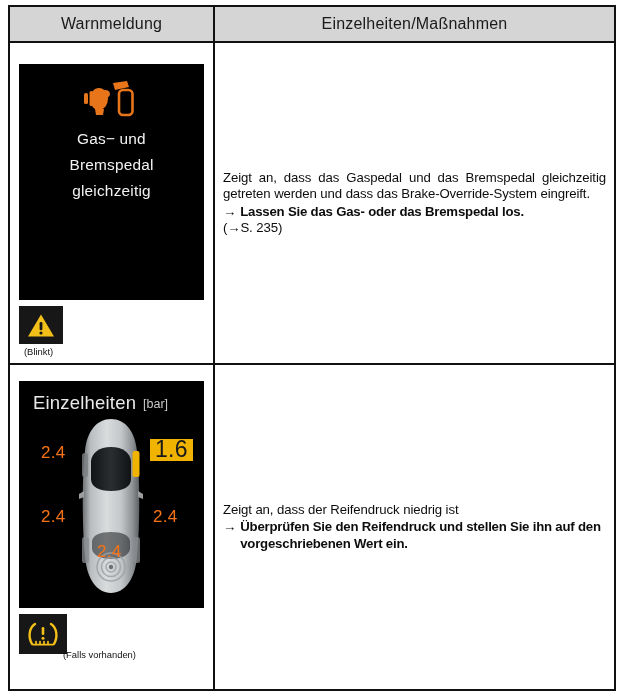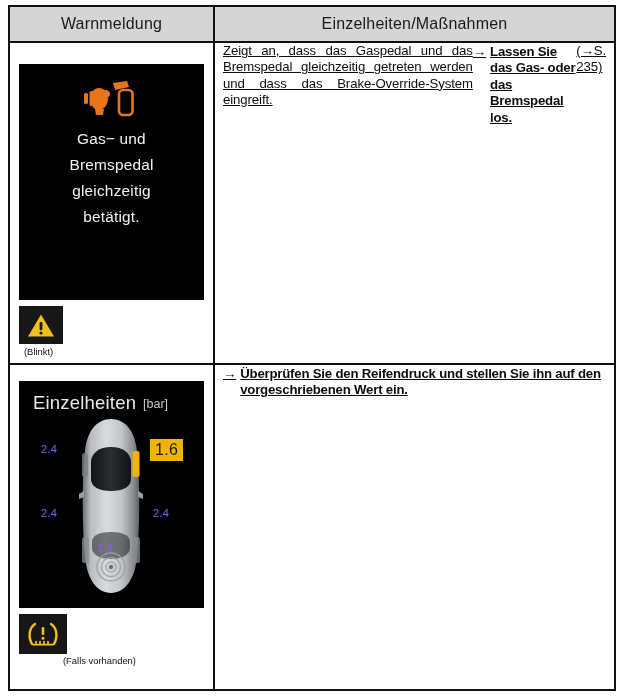--- a/index.html
+++ b/index.html
@@ -89,24 +89,23 @@
     color: #1a1a1a;
     letter-spacing: 0.2px;
     font-weight: 400;
   }
 
   
   .desc {
     padding: 0 8px 0 8px;
     height: 100%;
     display: flex;
-    flex-direction: row;
+    flex-direction: column;
     justify-content: center;
     color: #0d0d0d;
-    text-decoration: underline;
   }
   .desc p {
     margin: 0;
     font-size: 13.2px;
     line-height: 16.4px;
     text-align: justify;
     text-justify: inter-word;
     letter-spacing: -0.1px;
   }
   .desc .action {
@@ -199,21 +198,21 @@
     height: 40px;
   }
   .caption {
     position: absolute;
     font-size: 9.4px;
     color: #111111;
     white-space: nowrap;
     text-align: right;
   }
   .caption-1 { left: 14px; top: 303px; }
-  .caption-2 { left: 53px; top: 290px; }
+  .caption-2 { left: 53px; top: 284px; }
 
   
   .tp-title {
     position: absolute;
     left: 14px;
     top: 11px;
     font-size: 18.5px;
     color: #e9e9e9;
     letter-spacing: 0.2px;
   }
@@ -226,36 +225,36 @@
   }
   .car-art {
     position: absolute;
     left: 56px;
     top: 36px;
     width: 72px;
     height: 180px;
   }
   .tp-val {
     position: absolute;
-    color: #8b5cf6;
-    font-size: 11px;
+    color: #f97316;
+    font-size: 17px;
     letter-spacing: 0.3px;
   }
   .tp-fl { left: 22px;  top: 62px; }
   .tp-rl { left: 22px;  top: 126px; }
   .tp-rr { left: 134px; top: 126px; }
   .tp-sp { left: 78px;  top: 161px; }
   .tp-fr-box {
     position: absolute;
     left: 131px;
     top: 58px;
     background: #f0b400;
     padding: 1px 5px 2px 5px;
     color: #1a1a1a;
-    font-size: 16px;
+    font-size: 23px;
     font-weight: 500;
     letter-spacing: 0.3px;
     line-height: 19px;
   }
 </style>
 </head>
 <body>
 
 <div class="page">
   <div class="wm-table">
@@ -291,21 +290,20 @@
 
               <ellipse cx="23.5" cy="14" rx="4.5" ry="4" fill="#e8751a"></ellipse>
 
               <rect x="37" y="10" width="13.5" height="25" rx="4" fill="none" stroke="#e8751a" stroke-width="2.6"></rect>
             </svg>
 
             <div class="msg-lines">
               <div>Gas− und</div>
               <div>Bremspedal</div>
               <div>gleichzeitig</div>
-              <div>betätigt.</div>
             </div>
           </div>
 
           <div class="telltale telltale-1">
             <svg width="30" height="27" viewBox="0 0 30 27">
               <path d="M15 2.5 L28 24.5 L2 24.5 Z" fill="#f2c019"></path>
               <rect x="13.6" y="10" width="2.8" height="8.2" rx="1.2" fill="#171717"></rect>
               <circle cx="15" cy="21" r="1.6" fill="#171717"></circle>
             </svg>
           </div>
@@ -406,20 +404,21 @@
               <circle cx="16" cy="18.2" r="1.5" fill="#f2c019"></circle>
             </svg>
           </div>
           <div class="caption caption-2">(Falls vorhanden)</div>
 
         </div>
       </div>
 
       <div class="cell-right">
         <div class="desc">
+          <p>Zeigt an, dass der Reifendruck niedrig ist</p>
           <p class="action">
             <span class="arrow">→</span>
             <span class="action-text">Überprüfen Sie den Reifendruck und stellen Sie ihn auf den vorgeschriebenen Wert ein.</span>
           </p>
         </div>
       </div>
     </div>
 
   </div>
 </div>

